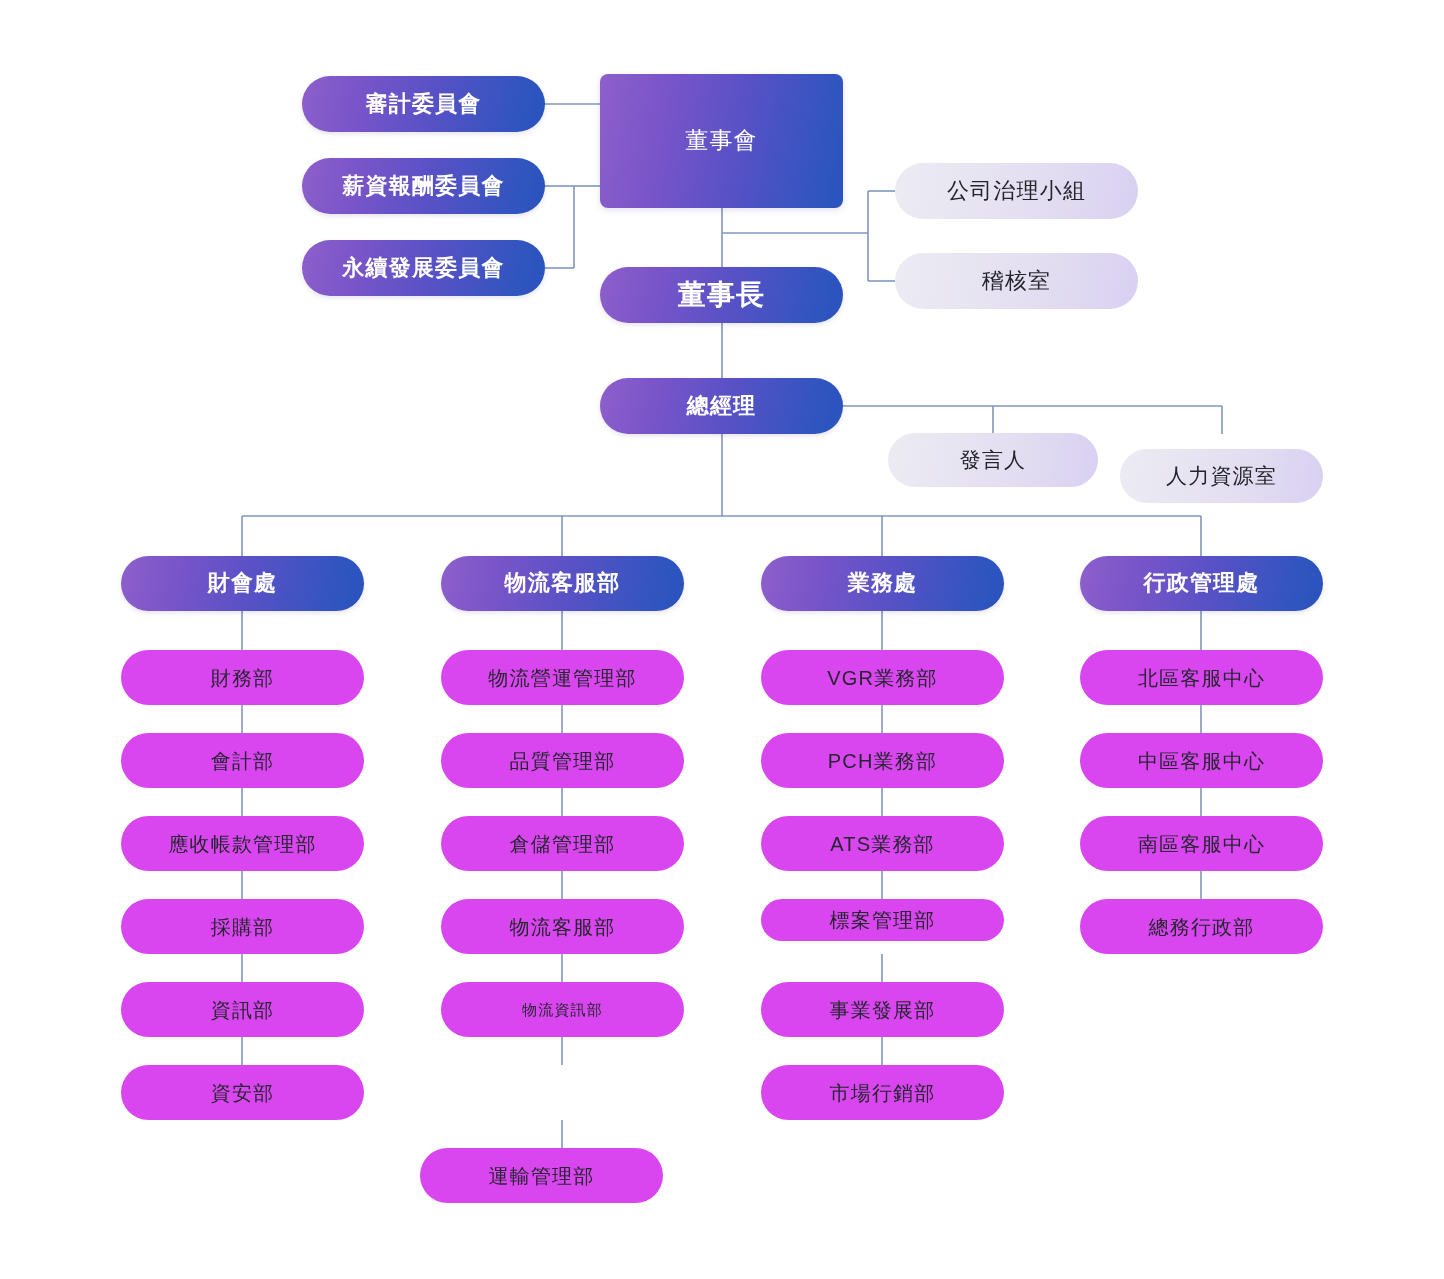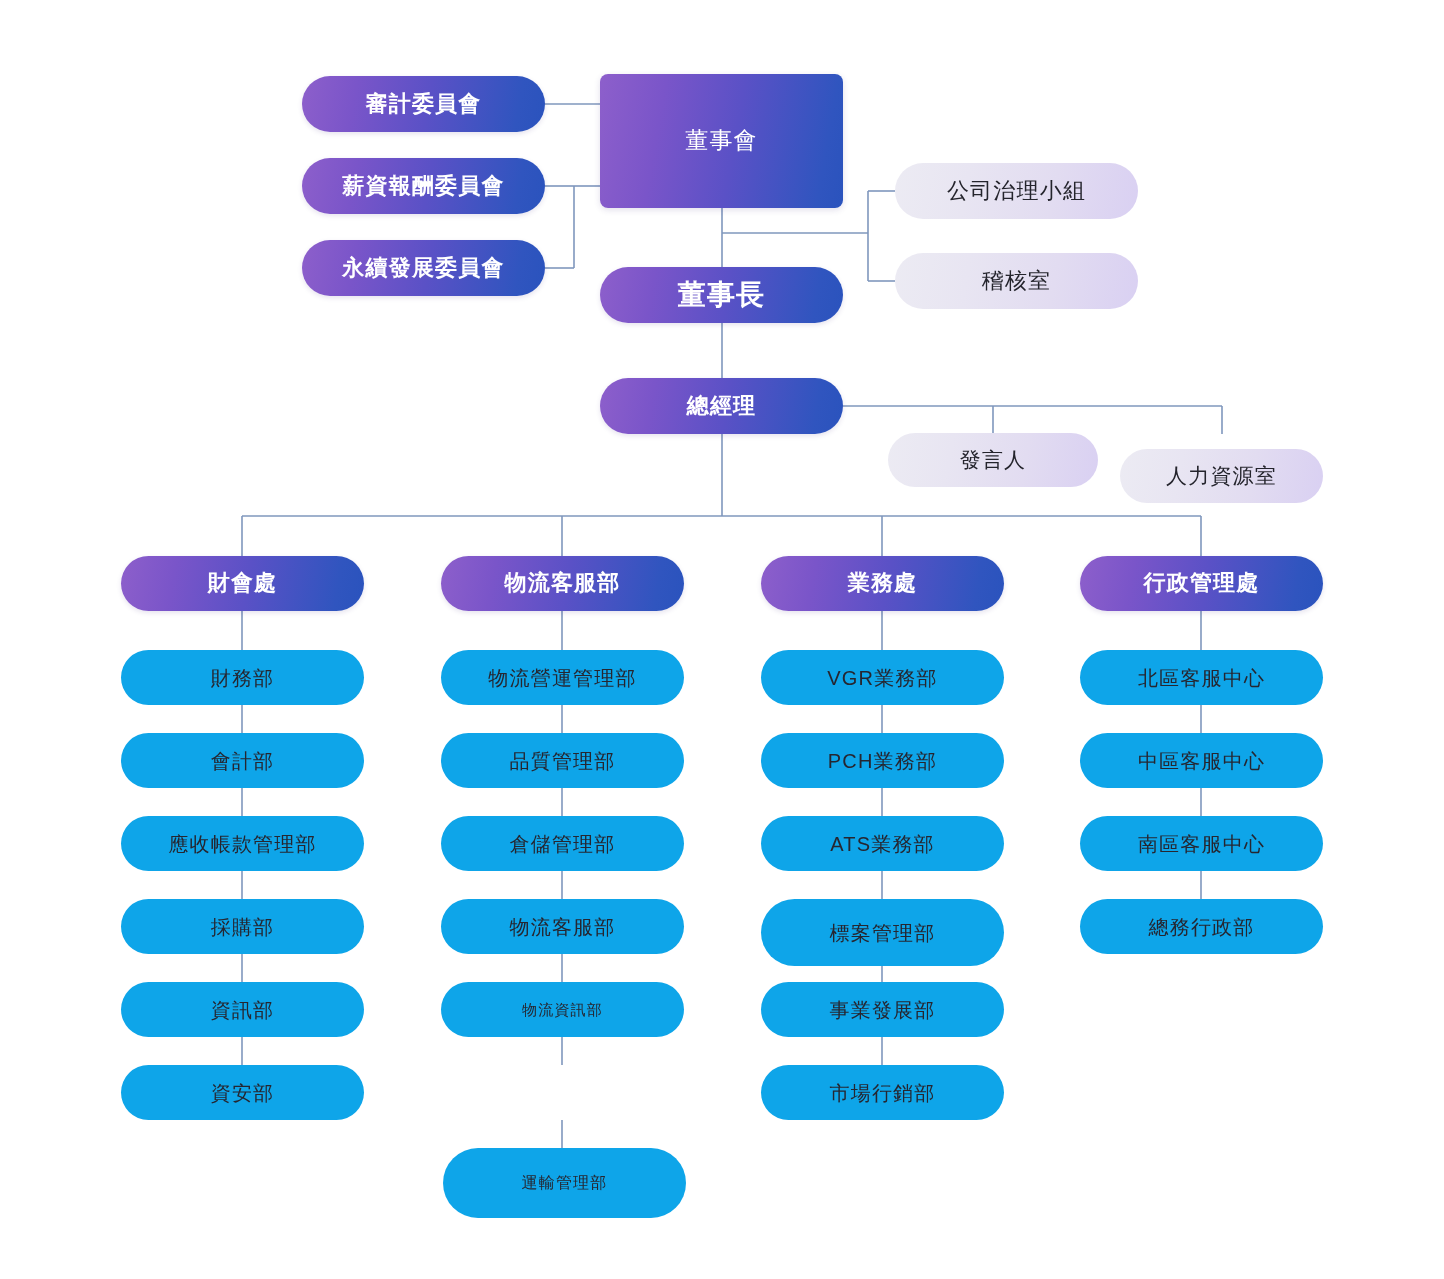--- a/index.html
+++ b/index.html
@@ -60,21 +60,21 @@
   }
   
   .node.light{
     background:linear-gradient(100deg,#ecebf3 0%,#e8e5f2 30%,#e2dcf1 65%,#d9d0f2 100%);
     color:#24242c;
     font-weight:normal;
     border-radius:999px;
   }
   
   .node.sub{
-    background:#0ea5e9;
+    background:#d946ef;
     color:#262630;
     font-weight:normal;
     border-radius:999px;
   }
 </style>
 </head>
 <body>
 
 <div id="chart">
 
@@ -162,27 +162,27 @@
   <div class="node sub" style="left:121px;top:899px;width:243px;height:55px;font-size:20px;">採購部</div>
   <div class="node sub" style="left:121px;top:982px;width:243px;height:55px;font-size:20px;">資訊部</div>
   <div class="node sub" style="left:121px;top:1065px;width:243px;height:55px;font-size:20px;">資安部</div>
 
   <div class="node solid" style="left:441px;top:556px;width:243px;height:55px;font-size:22px;">物流客服部</div>
   <div class="node sub" style="left:441px;top:650px;width:243px;height:55px;font-size:20px;">物流營運管理部</div>
   <div class="node sub" style="left:441px;top:733px;width:243px;height:55px;font-size:20px;">品質管理部</div>
   <div class="node sub" style="left:441px;top:816px;width:243px;height:55px;font-size:20px;">倉儲管理部</div>
   <div class="node sub" style="left:441px;top:899px;width:243px;height:55px;font-size:20px;">物流客服部</div>
   <div class="node sub" style="left:441px;top:982px;width:243px;height:55px;font-size:15px;">物流資訊部</div>
-  <div class="node sub" style="left:443px;top:1148px;width:243px;height:70px;font-size:16px;">運輸管理部</div>
+  <div class="node sub" style="left:420px;top:1148px;width:243px;height:55px;font-size:20px;">運輸管理部</div>
 
   <div class="node solid" style="left:761px;top:556px;width:243px;height:55px;font-size:22px;">業務處</div>
   <div class="node sub" style="left:761px;top:650px;width:243px;height:55px;font-size:20px;">VGR業務部</div>
   <div class="node sub" style="left:761px;top:733px;width:243px;height:55px;font-size:20px;">PCH業務部</div>
   <div class="node sub" style="left:761px;top:816px;width:243px;height:55px;font-size:20px;">ATS業務部</div>
-  <div class="node sub" style="left:761px;top:899px;width:243px;height:67px;font-size:20px;">標案管理部</div>
+  <div class="node sub" style="left:761px;top:899px;width:243px;height:42px;font-size:20px;">標案管理部</div>
   <div class="node sub" style="left:761px;top:982px;width:243px;height:55px;font-size:20px;">事業發展部</div>
   <div class="node sub" style="left:761px;top:1065px;width:243px;height:55px;font-size:20px;">市場行銷部</div>
 
   <div class="node solid" style="left:1080px;top:556px;width:243px;height:55px;font-size:22px;">行政管理處</div>
   <div class="node sub" style="left:1080px;top:650px;width:243px;height:55px;font-size:20px;">北區客服中心</div>
   <div class="node sub" style="left:1080px;top:733px;width:243px;height:55px;font-size:20px;">中區客服中心</div>
   <div class="node sub" style="left:1080px;top:816px;width:243px;height:55px;font-size:20px;">南區客服中心</div>
   <div class="node sub" style="left:1080px;top:899px;width:243px;height:55px;font-size:20px;">總務行政部</div>
 
 </div>

